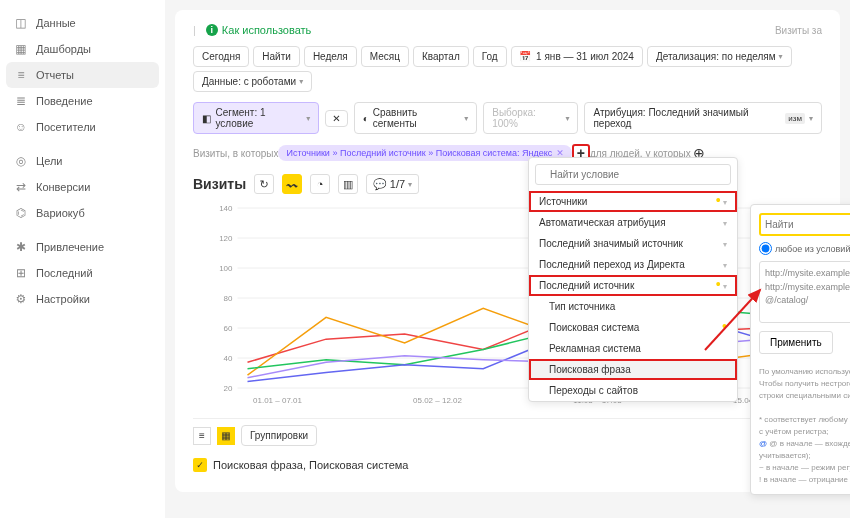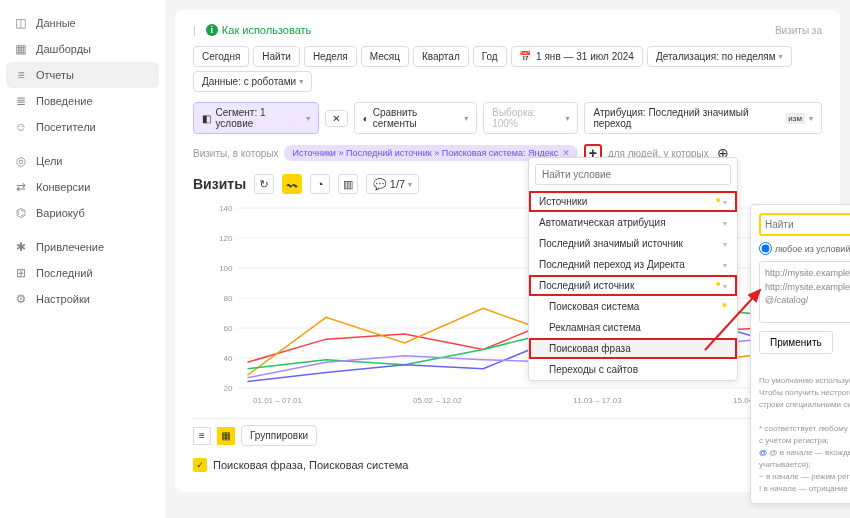--- a/index.html
+++ b/index.html
@@ -15,51 +15,51 @@
 .howto-ico{width:12px;height:12px;border-radius:50%;background:#16a34a;color:#fff;display:inline-flex;align-items:center;justify-content:center;font-size:9px;font-weight:bold}
 .visits-for{color:#aaa;font-size:10px}
 .toolbar{display:flex;gap:4px;align-items:center;margin-bottom:10px;flex-wrap:wrap}
 .btn{border:1px solid #ddd;background:#fff;padding:4px 8px;border-radius:4px;font-size:10px;cursor:pointer;color:#333;display:inline-flex;align-items:center;gap:3px}
 .btn.date{display:flex;align-items:center;gap:4px}
 .row2{display:flex;gap:6px;align-items:center;margin-bottom:10px}
 .seg-btn{border:1px solid #c7b8ff;background:#ede7ff;padding:4px 8px;border-radius:4px;font-size:10px;display:flex;align-items:center;gap:4px}
 .x-btn{border:1px solid #ddd;padding:2px 6px;border-radius:4px;cursor:pointer;font-size:10px}
 .btn-outline{border:1px solid #ddd;background:#fff;padding:4px 8px;border-radius:4px;font-size:10px;display:flex;align-items:center;gap:4px}
 .sample-btn{color:#bbb}
-.filter-row{display:flex;align-items:center;gap:6px;margin-bottom:12px;font-size:10px}
+.filter-row{display:flex;align-items:center;margin-bottom:12px;font-size:10px}
 .filter-label{color:#999}
 .chip{background:#e8dfff;color:#6b4eff;padding:3px 8px;border-radius:10px;font-size:9px;display:flex;align-items:center;gap:4px}
 .chip-x{cursor:pointer;color:#9b7fff}
 .plus-btn{width:18px;height:18px;border:2px solid #e11d1d;border-radius:3px;display:flex;align-items:center;justify-content:center;font-size:14px;color:#333;cursor:pointer;font-weight:bold}
 .plus-plain{width:16px;height:16px;display:flex;align-items:center;justify-content:center;font-size:14px;color:#333;cursor:pointer}
 .chart-header{display:flex;align-items:center;gap:8px;margin-bottom:4px}
 .chart-title{font-size:14px;font-weight:700}
 .chart-ico{width:20px;height:20px;border:1px solid #ddd;border-radius:3px;display:flex;align-items:center;justify-content:center;cursor:pointer;font-size:11px}
 .chart-ico.active{background:#ffd500;border-color:#ffd500}
 .chart-area{position:relative;height:210px;margin-bottom:10px}
 .chart-svg{width:100%;height:100%}
 .grouping-row{display:flex;align-items:center;gap:6px;padding:6px 0;border-top:1px solid #eee}
 .grp-ico{width:18px;height:18px;border:1px solid #ddd;display:flex;align-items:center;justify-content:center;font-size:10px}
 .grp-ico.active{background:#ffd500;border-color:#ffd500}
 .check-row{display:flex;align-items:center;gap:6px;padding:6px 0;font-size:11px}
 .check-ico{width:14px;height:14px;background:#ffd500;border-radius:2px;display:flex;align-items:center;justify-content:center;font-size:9px}
 .popover1{position:absolute;left:528px;top:157px;width:210px;background:#fff;border:1px solid #ddd;border-radius:4px;box-shadow:0 2px 8px rgba(0,0,0,0.1);z-index:10}
-.search-inp{width:calc(100% - 12px);margin:6px;padding:4px 6px;border:1px solid #ddd;border-radius:3px;font-size:10px}
+.search-inp{width:calc(100% - 12px);margin:6px;padding:4px 14px;border:1px solid #ddd;border-radius:3px;font-size:10px}
 .pop-item{padding:5px 10px;font-size:10px;cursor:pointer;display:flex;justify-content:space-between;align-items:center}
 .pop-item.hl{outline:2px solid #e11d1d;outline-offset:-2px}
 .pop-item.sel{background:#f3f3f3}
 .pop-sub{padding-left:20px}
 .chev{color:#bbb;font-size:8px}
 .dot{color:#ffd500;font-size:14px;line-height:8px}
 .popover2{position:absolute;left:750px;top:204px;width:220px;background:#fff;border:1px solid #ddd;border-radius:4px;box-shadow:0 2px 8px rgba(0,0,0,0.1);z-index:10;padding:8px}
 .find-inp{width:100%;padding:4px;border:2px solid #ffd500;border-radius:3px;font-size:10px;margin-bottom:6px}
 .radio-row{display:flex;gap:10px;font-size:9px;color:#666;margin-bottom:6px}
 .radio-row label{display:flex;align-items:center;gap:3px}
 .url-box{width:100%;height:62px;border:1px solid #ddd;border-radius:3px;padding:5px;font-size:9px;color:#888;margin-bottom:8px;line-height:1.5}
-.apply-btn{padding:5px 10px;border:1px solid #ddd;background:#fff;border-radius:3px;font-size:10px;cursor:pointer;margin-bottom:21px}
+.apply-btn{padding:5px 10px;border:1px solid #ddd;background:#fff;border-radius:3px;font-size:10px;cursor:pointer;margin-bottom:12px}
 .help-text{font-size:8px;color:#999;line-height:1.5}
 .help-text .b{color:#2563eb}
 .caret{font-size:8px;color:#999}
 .arrow-svg{position:absolute;left:700px;top:280px;z-index:11;pointer-events:none}
 </style>
 </head>
 <body>
 
 <div class="sidebar">
   <div class="side-item">
@@ -254,20 +254,24 @@
       </div>
       <div class="pop-item">
         <span>Последний переход из Директа</span>
         <span><span class="chev"> ▾</span></span>
       </div>
       <div class="pop-item hl">
         <span>Последний источник</span>
         <span><span class="dot">•</span><span class="chev"> ▾</span></span>
       </div>
       <div class="pop-item pop-sub">
+        <span>Тип источника</span>
+        <span></span>
+      </div>
+      <div class="pop-item pop-sub">
         <span>Поисковая система</span>
         <span><span class="dot">•</span></span>
       </div>
       <div class="pop-item pop-sub">
         <span>Рекламная система</span>
         <span></span>
       </div>
       <div class="pop-item pop-sub hl sel">
         <span>Поисковая фраза</span>
         <span></span>

